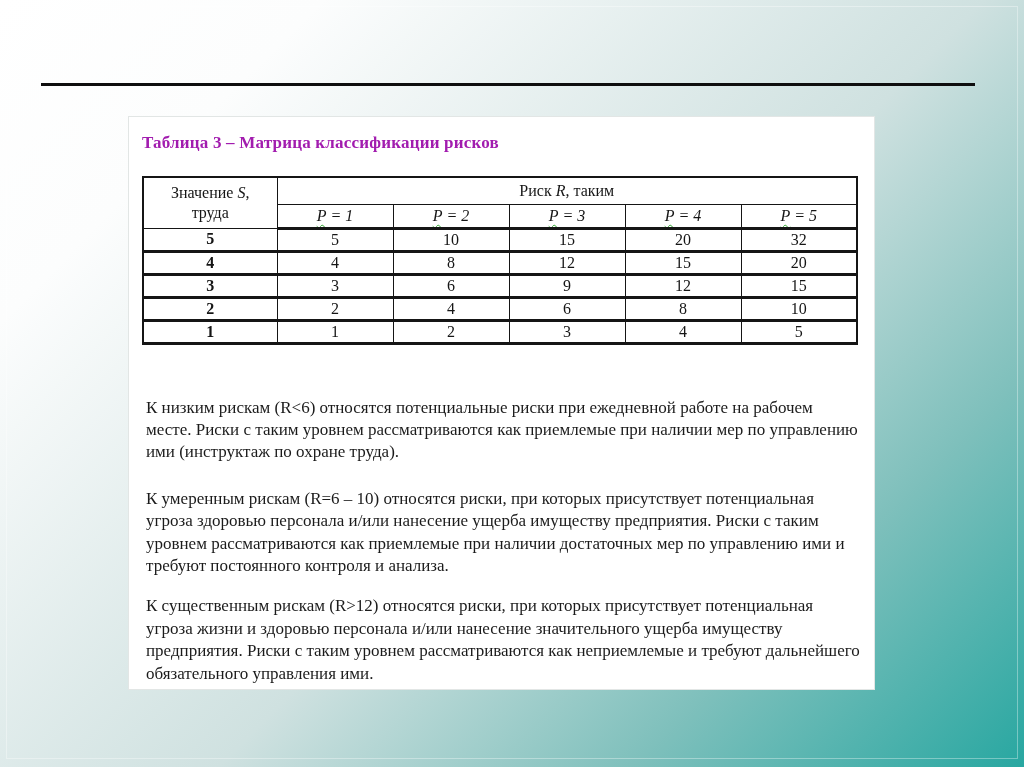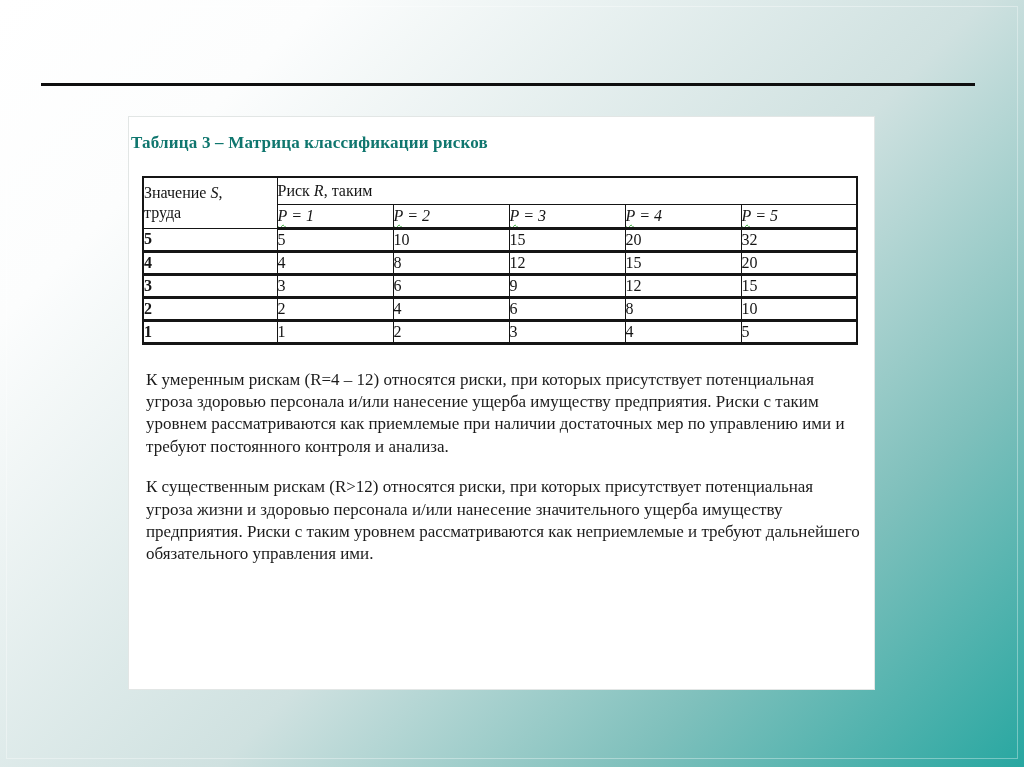--- a/index.html
+++ b/index.html
@@ -15,33 +15,33 @@
   }
   .top-rule {
     position: absolute; left: 41px; top: 83px; width: 934px; height: 3px;
     background: #0e0e0e;
   }
   .panel {
     position: absolute; left: 128px; top: 116px; width: 747px; height: 574px;
     background: #ffffff; border: 1px solid #e2e6e5; box-sizing: border-box;
   }
   .doc-title {
-    margin: 16px 0 0 2px;
-    font-size: 17px; font-weight: bold; color: #0f766e;
+    margin: 16px 0 0 13px;
+    font-size: 17px; font-weight: bold; color: #a21caf;
     letter-spacing: 0.2px;
   }
   table.risk-matrix {
     margin: 23px 0 0 13px;
     border-collapse: collapse; table-layout: fixed; width: 716px;
     border: 2.5px solid #151515;
     color: #151515;
   }
   table.risk-matrix td {
     border: 1px solid #151515;
-    text-align: left; vertical-align: middle;
+    text-align: center; vertical-align: middle;
     font-size: 16px; padding: 0;
     overflow: hidden;
   }
   tr.hdr-top { height: 27px; }
   tr.hdr-p   { height: 24px; }
   tr.data    { height: 23px; }
   tr.hdr-p td { border-bottom-width: 3px; font-style: italic; }
   tr.data td  { border-bottom-width: 3px; }
   tr.data td.s-val { font-weight: bold; }
   td.corner { line-height: 1.25; }
@@ -134,17 +134,18 @@
           <td class="s-val">1</td>
           <td>1</td>
           <td>2</td>
           <td>3</td>
           <td>4</td>
           <td>5</td>
         </tr>
       </tbody>
     </table>
 
-    <p class="body-text moderate">К умеренным рискам (R=4 – 12) относятся риски, при которых присутствует потенциальная угроза здоровью персонала и/или нанесение ущерба имуществу предприятия. Риски с таким уровнем рассматриваются как приемлемые при наличии достаточных мер по управлению ими и требуют постоянного контроля и анализа.</p>
+    <p class="body-text low">К низким рискам (R&lt;6) относятся потенциальные риски при ежедневной работе на рабочем месте. Риски с таким уровнем рассматриваются как приемлемые при наличии мер по управлению ими (инструктаж по охране труда).</p>
+    <p class="body-text moderate">К умеренным рискам (R=6 – 10) относятся риски, при которых присутствует потенциальная угроза здоровью персонала и/или нанесение ущерба имуществу предприятия. Риски с таким уровнем рассматриваются как приемлемые при наличии достаточных мер по управлению ими и требуют постоянного контроля и анализа.</p>
     <p class="body-text significant">К существенным рискам (R&gt;12) относятся риски, при которых присутствует потенциальная угроза жизни и здоровью персонала и/или нанесение значительного ущерба имуществу предприятия. Риски с таким уровнем рассматриваются как неприемлемые и требуют дальнейшего обязательного управления ими.</p>
 
   </div>
 </div>
 
 </body></html>

